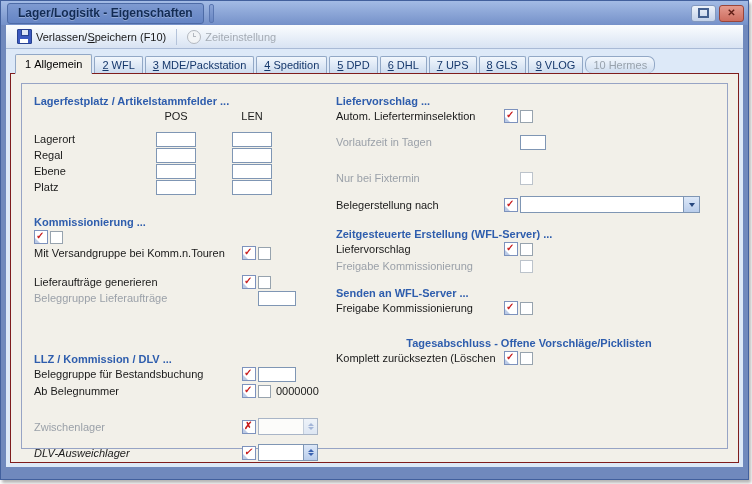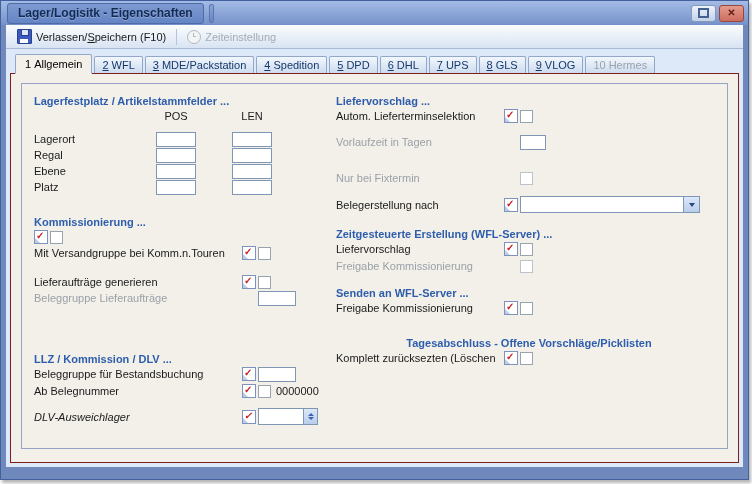--- a/index.html
+++ b/index.html
@@ -64,21 +64,21 @@
   .tab{
     display:flex;gap:3px;align-items:center;
     background:linear-gradient(#f2f7fd,#cddcef);
     border:1px solid #92a8c6;border-bottom:none;border-radius:2px 2px 0 0;
     padding:2px 7px 2px 7px;margin-right:2px;color:#16386c;white-space:nowrap;cursor:default;
   }
   .tab.active{
     background:#f2f0e9;color:#000;padding:3px 9px;margin-bottom:-1px;position:relative;z-index:2;
     border-bottom:1px solid #f2f0e9;
   }
-  .tab.disabled{color:#98a2ac;}
+  .tab.disabled{color:#98a2ac;border-radius:7px;}
   .tab .num.u{text-decoration:underline;}
   .tabpage{
     flex:1;background:#f2f0e9;border:1px solid #7f1d1d;position:relative;
   }
   
   .panel{
     position:absolute;left:10px;right:10px;top:9px;bottom:13px;
     border:1px solid #97a4c5;background:#f2f0e9;
   }
   .col{position:absolute;top:10px;}
@@ -286,20 +286,35 @@
               <div class="row" style="margin-top: 1px;">
                 <span class="row-label">Ab Belegnummer</span>
                 <span class="icon-slot">
                   <span class="docflag">
                     <span class="glyph">✓</span>
                   </span>
                 </span>
                 <span class="cbx"></span>
                 <span class="static-val">0000000</span>
               </div>
+              <div class="row" style="margin-top: 19px;">
+                <span class="row-label disabled">Zwischenlager</span>
+                <span class="icon-slot">
+                  <span class="docflag">
+                    <span class="glyph">✗</span>
+                  </span>
+                </span>
+                <span class="spinner disabled" style="width: 58px;">
+                  <span class="fill"></span>
+                  <span class="spin-btn">
+                    <span class="arr-up"></span>
+                    <span class="arr-dn"></span>
+                  </span>
+                </span>
+              </div>
               <div class="row" style="margin-top: 9px; font-style: italic;">
                 <span class="row-label">DLV-Ausweichlager</span>
                 <span class="icon-slot">
                   <span class="docflag">
                     <span class="glyph">✓</span>
                   </span>
                 </span>
                 <span class="spinner" style="width: 58px;">
                   <span class="fill"></span>
                   <span class="spin-btn">

